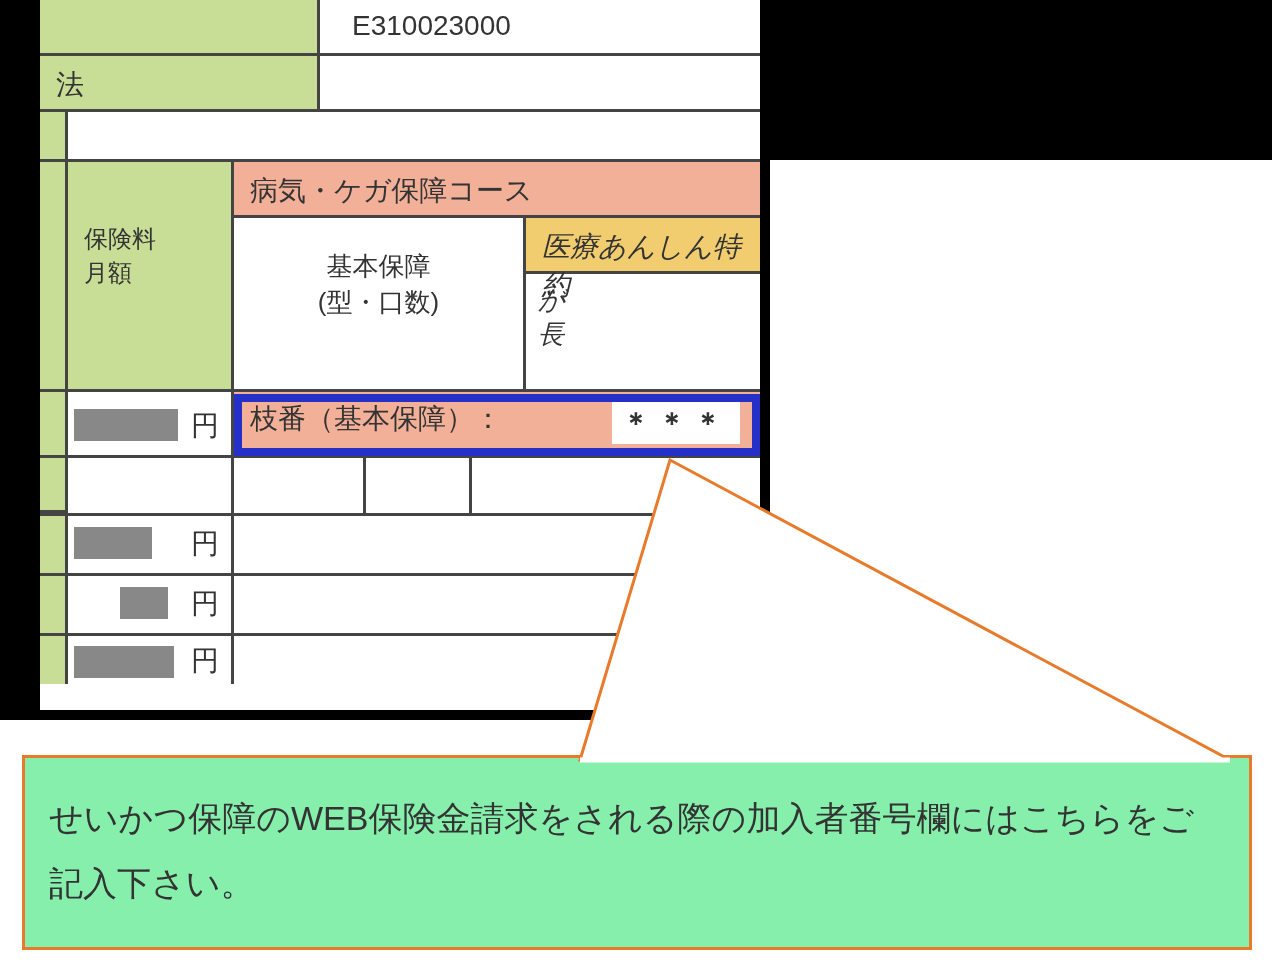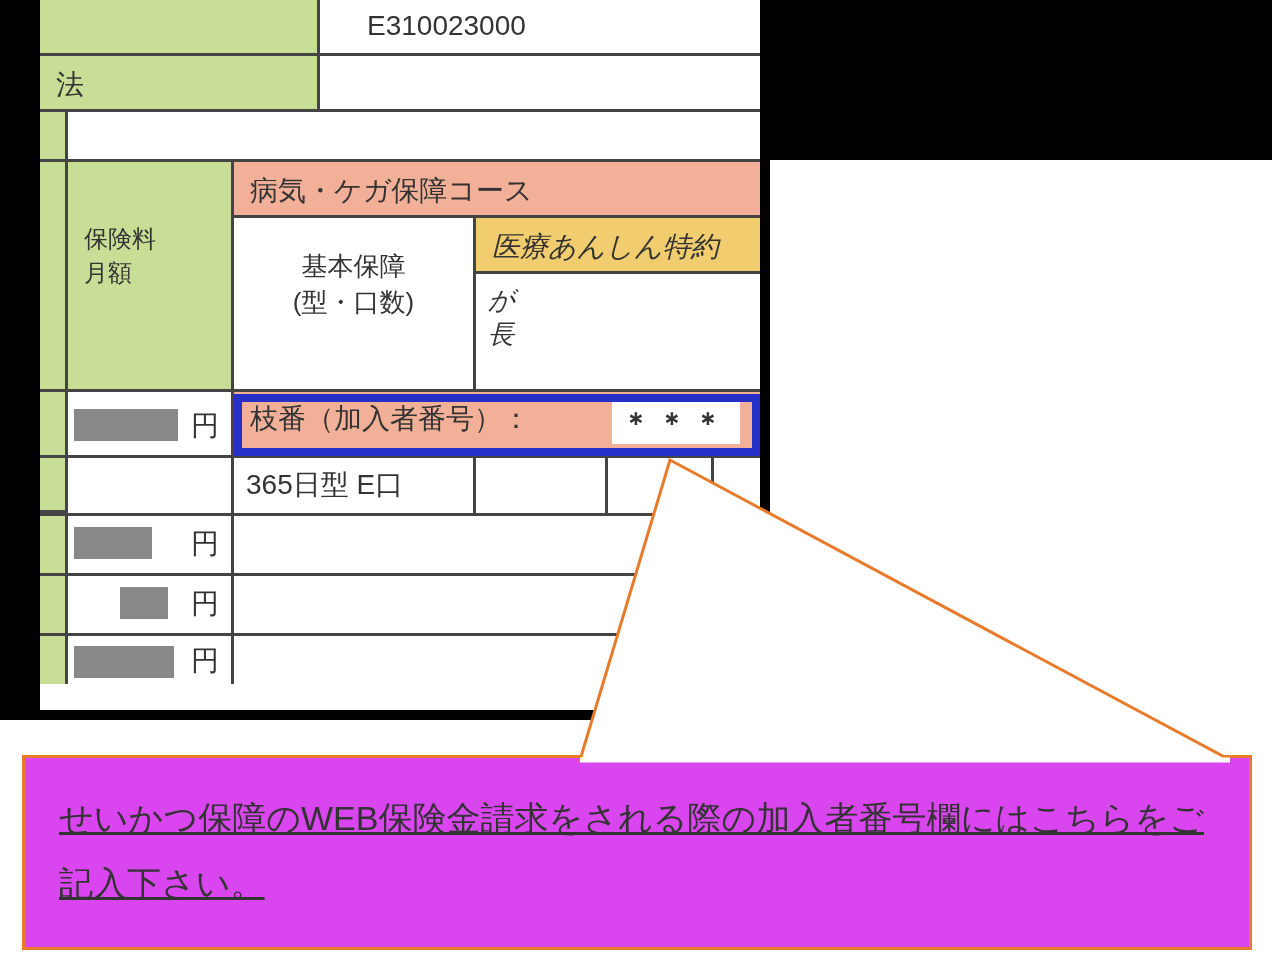--- a/index.html
+++ b/index.html
@@ -40,21 +40,20 @@
       padding: 10px 16px;
       font-size: 28px;
       color: #333;
     }
     .row1 .cell-right, .row2 .cell-right {
       flex: 1;
       background: #fff;
       padding: 10px 32px;
       font-size: 28px;
       color: #333;
-      margin-left: 15px;
     }
     .row1 { height: 56px; }
     .row2 { height: 56px; }
 
     
     .gap-row {
       height: 50px;
       display: flex;
     }
     .gap-left {
@@ -100,21 +99,21 @@
       padding: 10px 16px;
       font-size: 28px;
       color: #333;
       height: 56px;
     }
     .course-body {
       flex: 1;
       display: flex;
     }
     .basic-coverage {
-      width: 242px;
+      width: 292px;
       border-right: 3px solid #444;
       padding: 30px 10px 10px 10px;
       font-size: 26px;
       color: #333;
       text-align: center;
       line-height: 1.4;
     }
     .special-section {
       flex: 1;
       display: flex;
@@ -246,28 +245,27 @@
       pointer-events: none;
     }
 
     
     .callout-box {
       position: absolute;
       top: 755px;
       left: 22px;
       width: 1230px;
       height: 195px;
-      background: #d946ef;
+      background: #86efac;
       border: 3px solid #e87b2b;
-      padding: 28px 34px;
+      padding: 28px 24px;
       font-size: 34px;
       color: #333;
       line-height: 1.9;
       z-index: 15;
-      text-decoration: underline;
     }
   </style>
 </head>
 <body>
 
 <div class="black-bg black-top-right"></div>
 <div class="black-bg black-left"></div>
 
 <div class="table-container">
 
@@ -305,30 +303,29 @@
     </div>
   </div>
 
   <div class="enrollee-row">
     <div class="sidebar-green2"></div>
     <div class="yen-cell">
       <div class="gray-block" style="left:6px; width:104px;"></div>
       <span class="yen-text">円</span>
     </div>
     <div class="enrollee-cell">
-      <span>枝番（加入者番号）：</span>
+      <span>枝番（基本保障）：</span>
       <span class="stars-box">＊＊＊</span>
     </div>
     <div class="blue-frame"></div>
   </div>
 
   <div class="data-row">
     <div class="sidebar-green2"></div>
     <div class="yen-cell" style="border-bottom:none;"></div>
-    <div class="data-cell data-365">365日型 E口</div>
     <div class="data-cell" style="width:132px;"></div>
     <div class="data-cell" style="width:106px;"></div>
     <div class="data-cell" style="flex:1; border-right:none;"></div>
   </div>
 
   <div class="yen-row">
     <div class="sidebar-green2"></div>
     <div class="yen-cell">
       <div class="gray-block" style="left:6px; width:78px;"></div>
       <span class="yen-text">円</span>

